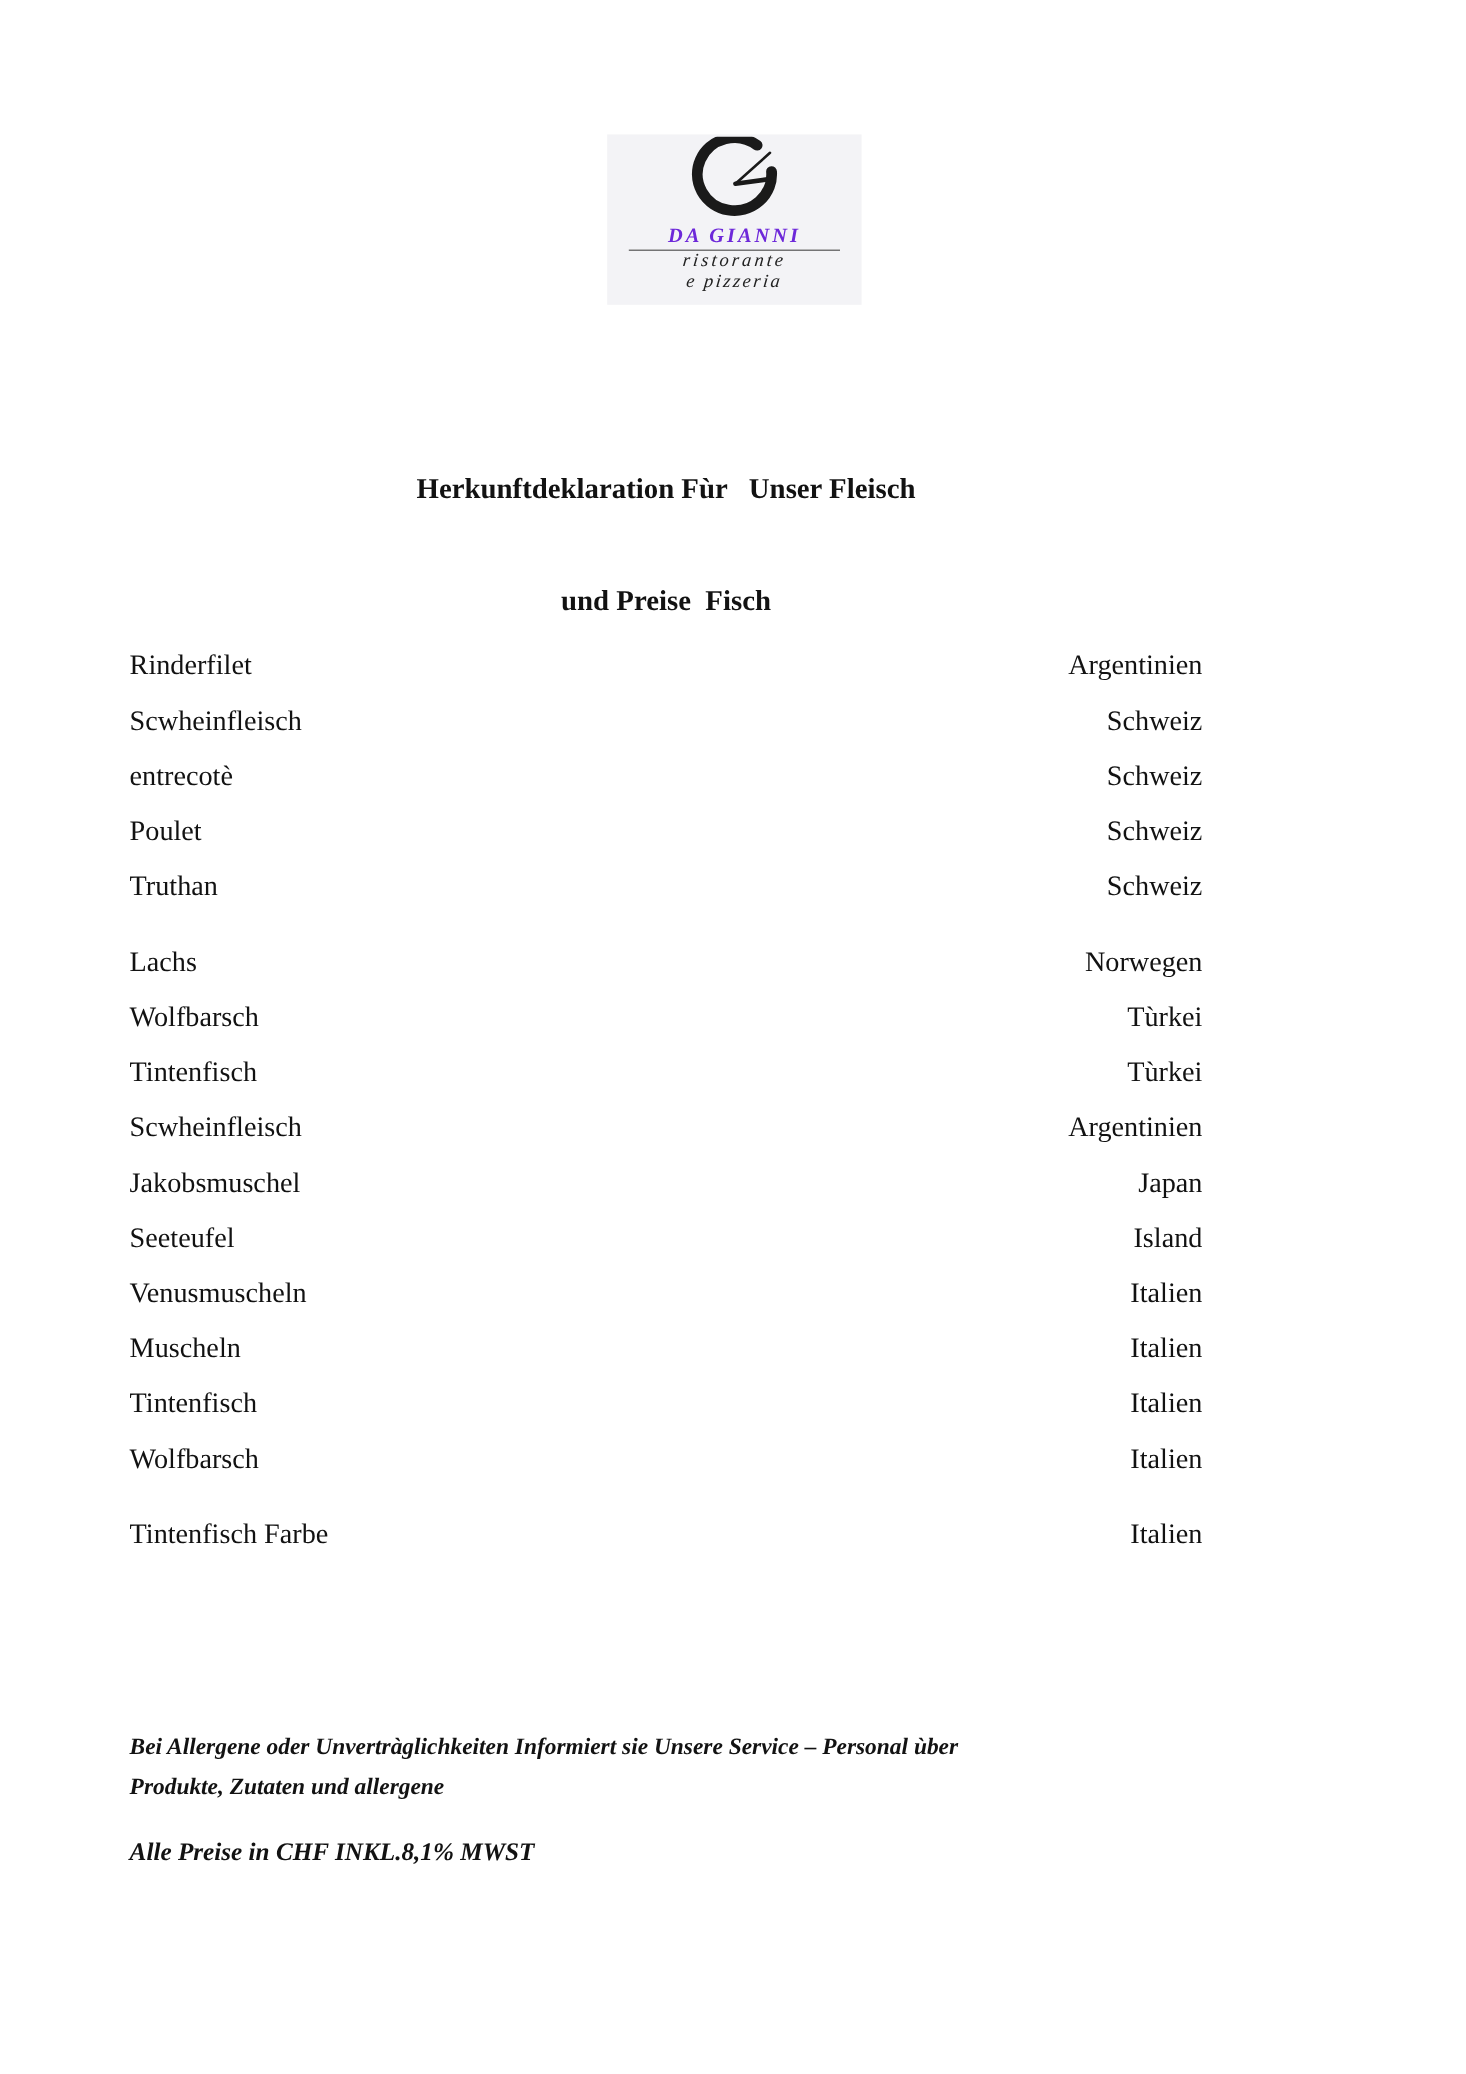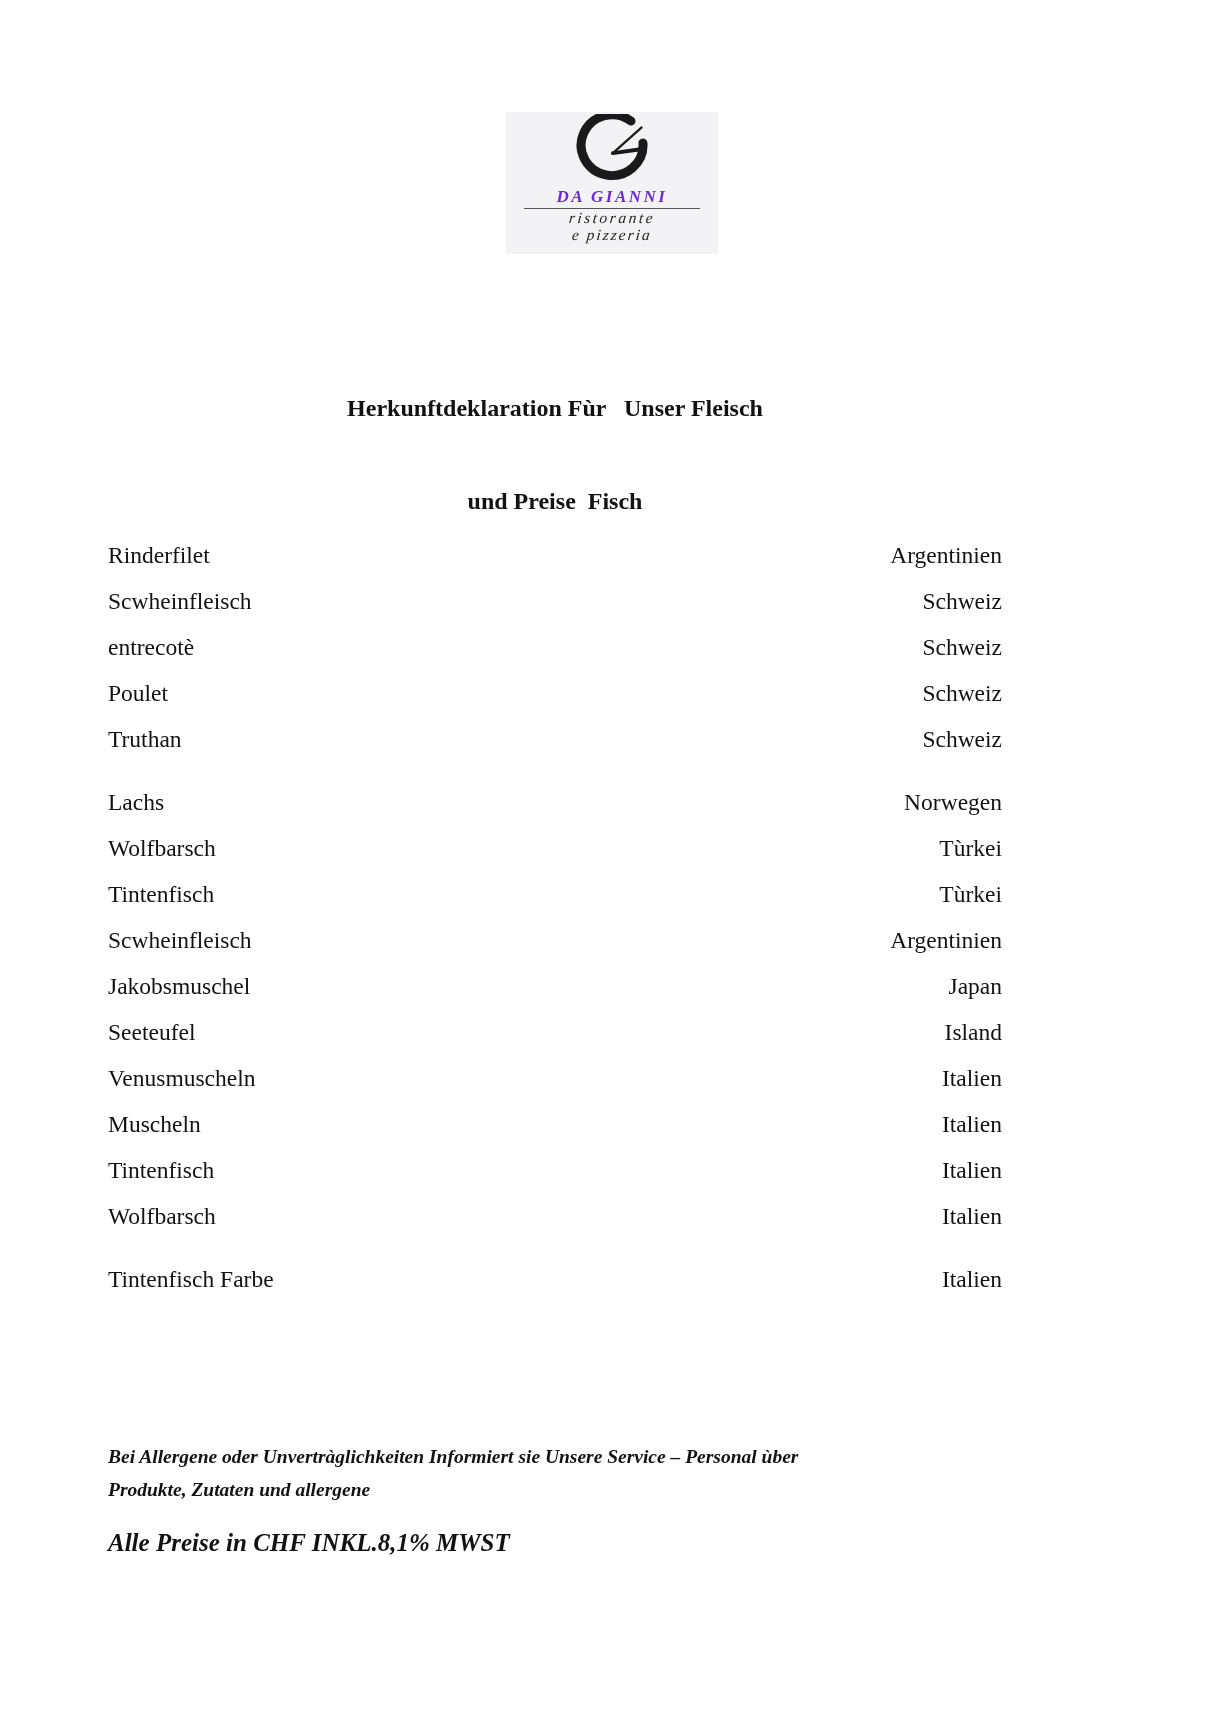--- a/index.html
+++ b/index.html
@@ -54,21 +54,21 @@
 
   
   .allergy-note{
     position:absolute;left:108px;top:1440px;width:780px;
     font-weight:bold;font-style:italic;
     font-size:19.5px;line-height:33px;
   }
   .price-note{
     position:absolute;left:108px;top:1530px;width:600px;
     font-weight:bold;font-style:italic;
-    font-size:25px;line-height:26px;
+    font-size:21px;line-height:26px;
   }
 </style>
 </head>
 <body>
 
 <div class="page">
 
   <div class="logo-box">
     <svg class="logo-mark" width="86" height="74" viewBox="0 0 100 86" aria-hidden="true">
       <g fill="none" stroke="#1a1a1a">

